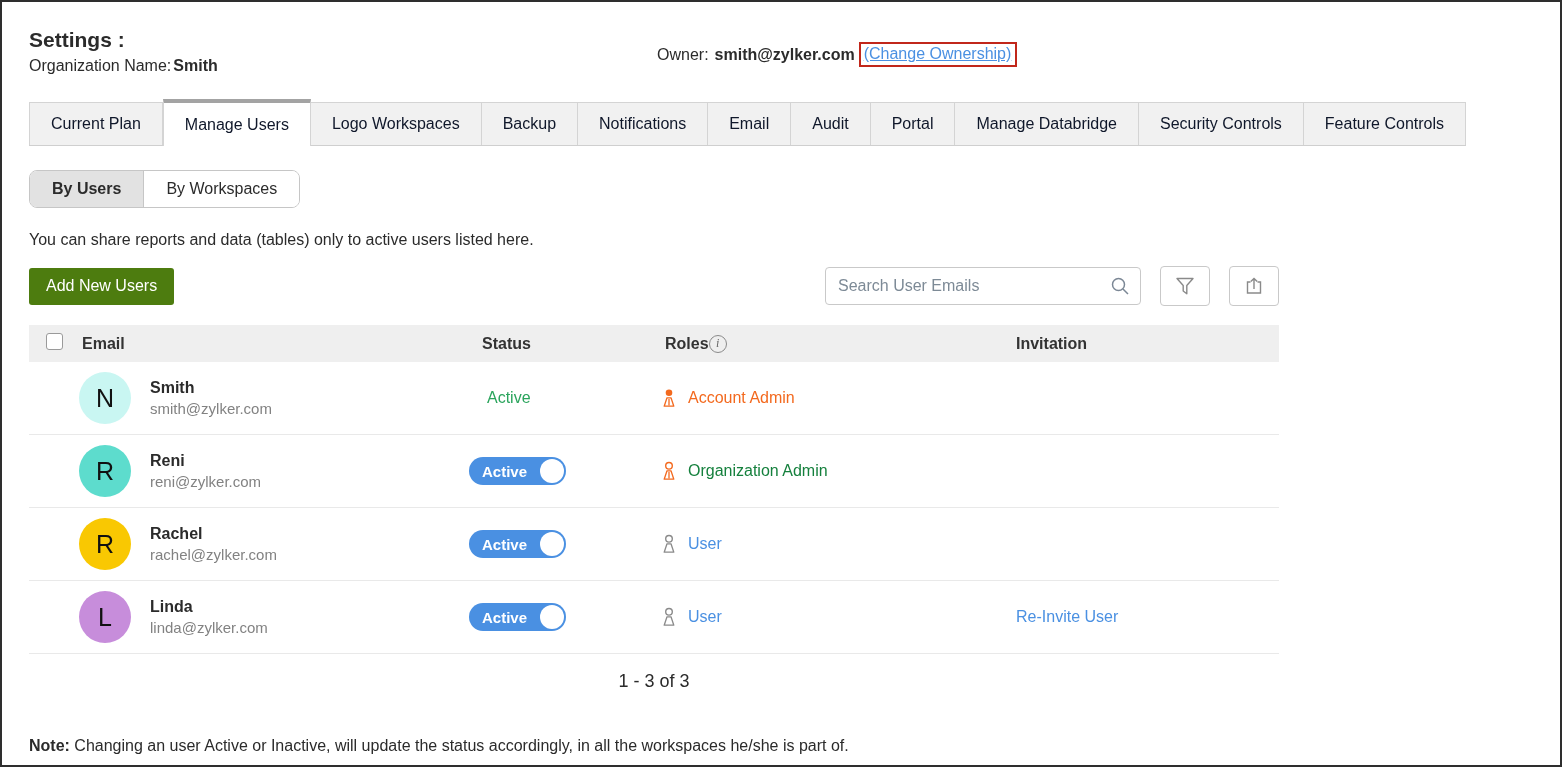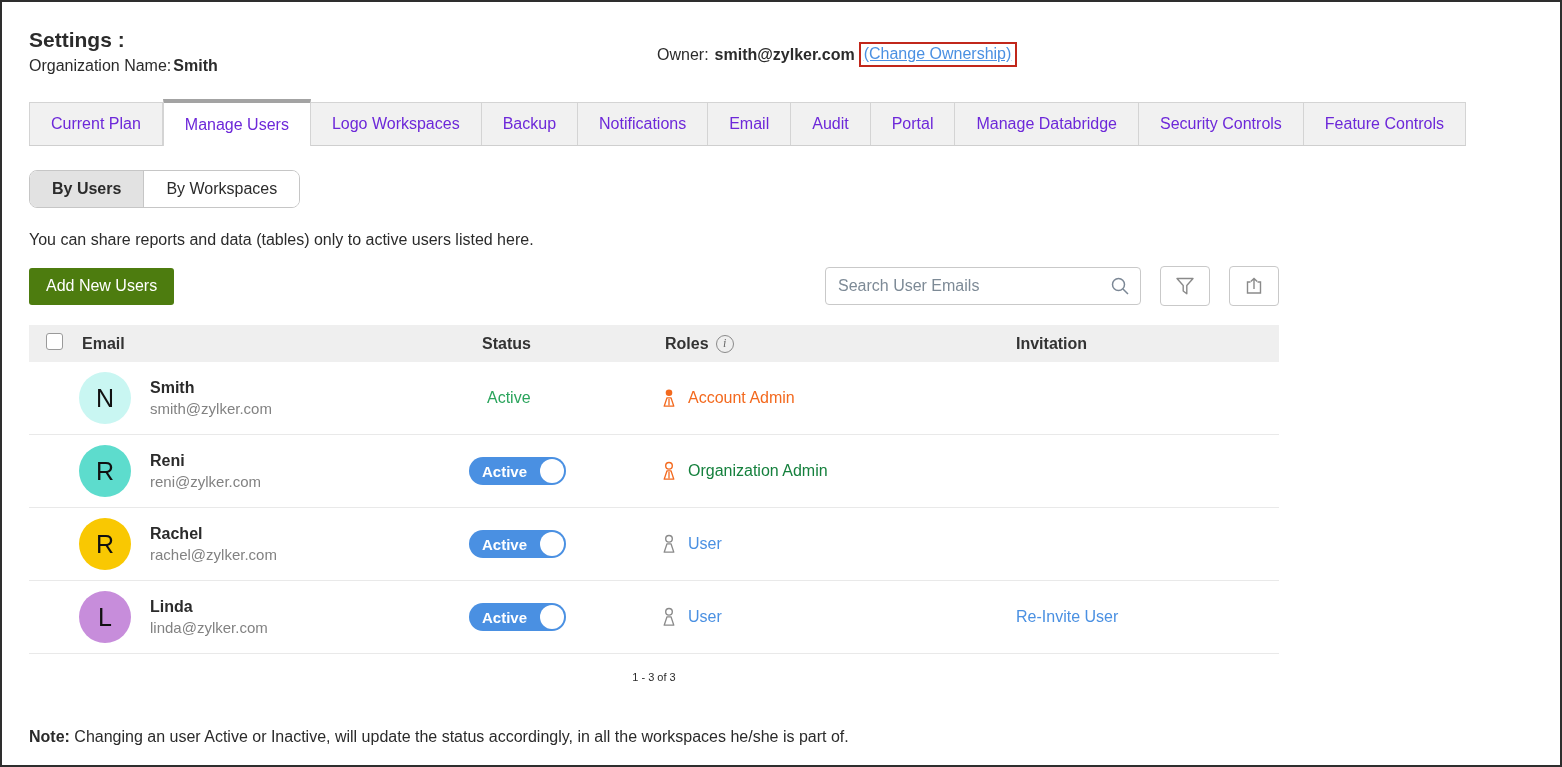--- a/index.html
+++ b/index.html
@@ -20,21 +20,21 @@
   .owner-line b { margin: 0 4px 0 6px; }
   .red-box { border: 2px solid #c1271b; padding: 1px 4px 2px 3px; display: inline-block; }
   .link { color: #4a90e2; text-decoration: underline; cursor: pointer; }
   .link-plain { color: #4a90e2; cursor: pointer; text-decoration: none; }
 
   
   .tabbar { display: flex; align-items: flex-end; margin: 24px 27px 0 27px; border-bottom: 1px solid #cfcfcf; width: fit-content; }
   .tab {
     background: #f1f1f1; border-top: 1px solid #d4d4d4; border-right: 1px solid #d4d4d4;
     height: 43px; display: flex; align-items: center; padding: 0 21px;
-    font-size: 16px; color: #6d28d9; cursor: pointer; white-space: nowrap;
+    font-size: 16px; color: #0f172a; cursor: pointer; white-space: nowrap;
   }
   .tab:first-child { border-left: 1px solid #d4d4d4; }
   .tab.active {
     background: #fff; border-top: 4px solid #a3a3a3; border-left: 1px solid #d4d4d4;
     height: 47px; margin-bottom: -1px; font-weight: normal;
   }
 
   .content { padding: 0 27px; width: 1304px; }
 
   
@@ -67,21 +67,21 @@
 
   
   .table { margin-top: 19px; width: 1250px; }
   .thead, .trow { display: grid; grid-template-columns: 50px 390px 185px 360px 1fr; align-items: center; }
   .thead { background: #efefef; height: 37px; font-weight: bold; font-size: 16px; color: #333; }
   .trow { height: 73px; border-bottom: 1px solid #e9e9e9; background: #fff; }
   .cell-check { padding-left: 17px; }
   .checkbox { width: 17px; height: 17px; border: 1px solid #9a9a9a; border-radius: 3px; background: #fff; display: inline-block; cursor: pointer; }
   .th-email { padding-left: 3px; }
   .th-status { padding-left: 13px; }
-  .th-roles { padding-left: 11px; display: flex; align-items: center; gap: 7px; }
+  .th-roles { padding-left: 11px; display: flex; align-items: center; }
   .th-invite, .cell-invite { padding-left: 2px; }
   .info {
     width: 18px; height: 18px; border: 1px solid #8a8a8a; border-radius: 50%;
     display: inline-flex; align-items: center; justify-content: center;
     font-size: 12px; color: #666; font-weight: normal; font-family: "Liberation Serif", serif; font-style: italic;
     cursor: pointer;
   }
   .cell-email { display: flex; align-items: center; }
   .avatar {
     width: 52px; height: 52px; border-radius: 50%; display: flex; align-items: center; justify-content: center;
@@ -92,21 +92,21 @@
   .status-text { color: #2aa45c; font-size: 16px; margin-left: 18px; }
   .toggle { width: 97px; height: 28px; background: #4a90e2; border-radius: 15px; display: flex; align-items: center; position: relative; cursor: pointer; }
   .toggle-label { color: #fff; font-size: 15px; font-weight: bold; margin-left: 13px; }
   .toggle-knob { position: absolute; right: 2px; top: 2px; width: 24px; height: 24px; background: #fff; border-radius: 50%; }
   .cell-role { display: flex; align-items: center; gap: 10px; padding-left: 6px; font-size: 16px; }
   .role-orange { color: #f3691e; }
   .role-dark { color: #15803d; }
   .ric { flex: 0 0 18px; }
   .c-orange { color: #f3691e; }
   .c-gray { color: #8a8a8a; }
-  .pagination { text-align: center; font-size: 11px; color: #2b2b2b; padding: 17px 0; }
+  .pagination { text-align: center; font-size: 18px; color: #2b2b2b; padding: 17px 0; }
   .note { margin: 28px 27px 0 27px; font-size: 16px; color: #2b2b2b; }
 </style>
 </head>
 <body>
 
 <div class="header">
   <div class="page-title">Settings :</div>
   <div class="org-line"><span>Organization Name:</span><b>Smith</b></div>
 </div>
 

